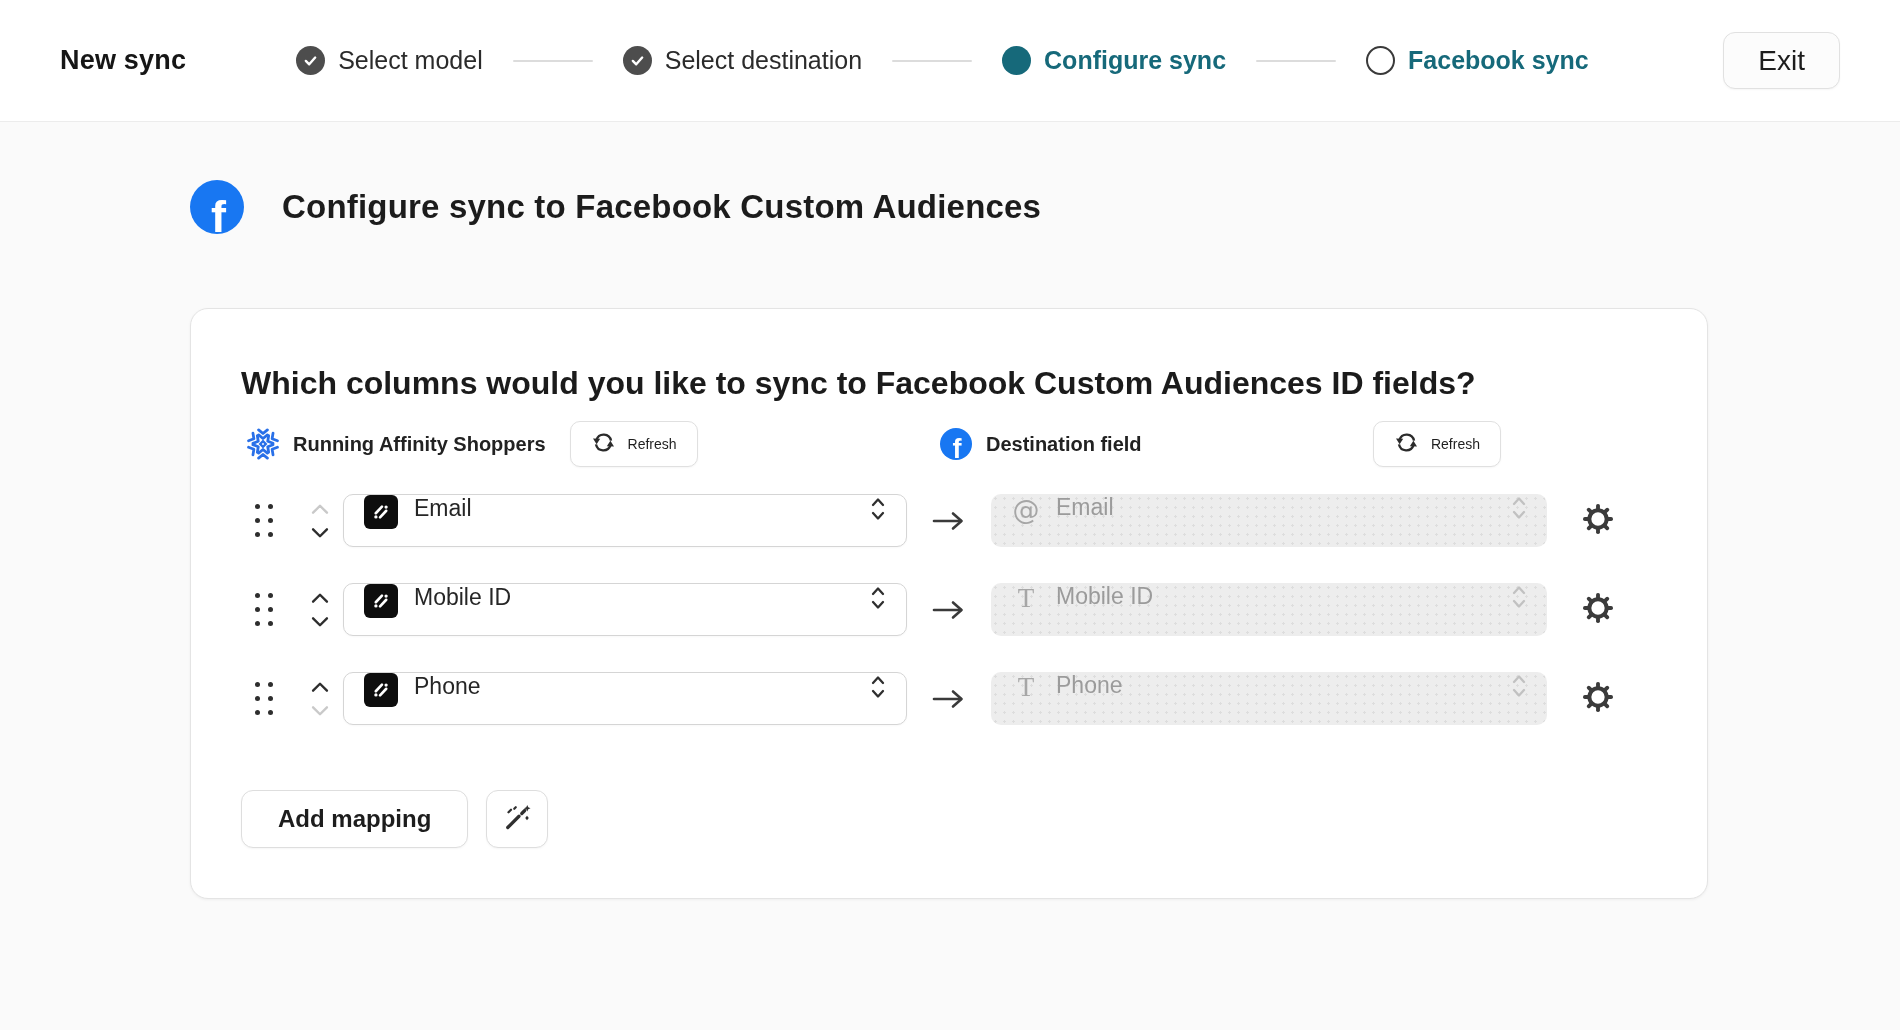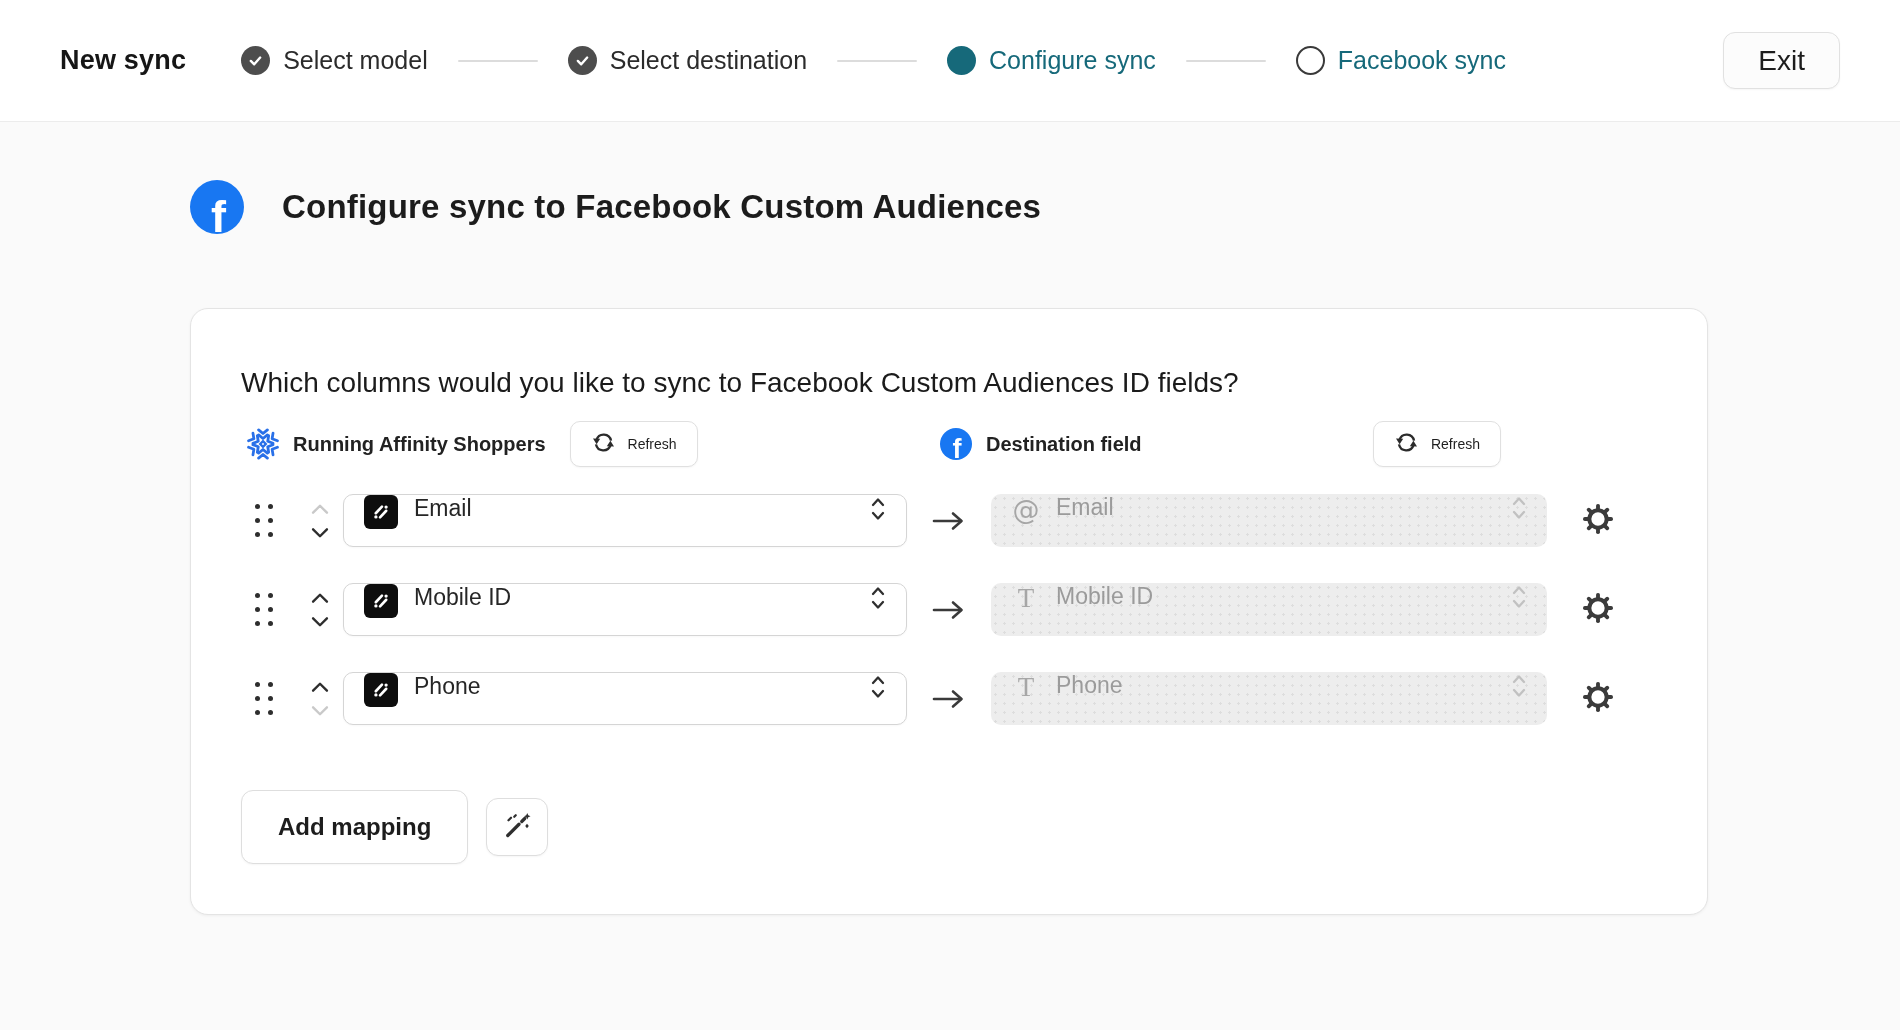--- a/index.html
+++ b/index.html
@@ -8,26 +8,26 @@
     font-family: "Liberation Sans", sans-serif;
     background:#fafafa;
     color:#1f1f1f;
     overflow:hidden;
   }
   
   .topbar {
     height:122px; background:#ffffff; border-bottom:1px solid #ececec;
     display:flex; align-items:center; padding:0 60px;
   }
-  .wizard-title { font-size:27px; font-weight:700; color:#161616; margin-right:55px; letter-spacing:.2px; }
+  .wizard-title { font-size:27px; font-weight:700; color:#161616; margin-right:110px; letter-spacing:.2px; }
   .stepper { display:flex; align-items:center; }
   .step { display:flex; align-items:center; gap:13px; cursor:pointer; }
   .step-label { font-size:25px; font-weight:500; }
   .step.complete .step-label { color:#2b2b2b; }
-  .step.active .step-label, .step.upcoming .step-label { color:#16697a; }
+  .step.active .step-label, .step.upcoming .step-label { color:#16697a;font-weight:bold; }
   .step-icon { width:29px; height:29px; border-radius:50%; flex:0 0 auto;
     display:flex; align-items:center; justify-content:center; }
   .step.complete .step-icon { background:#4d4d4d; }
   .step.active .step-icon { background:#16697a; }
   .step.upcoming .step-icon { background:#ffffff; border:2px solid #3a3a3a; }
   .connector { width:80px; height:2px; background:#dcdcdc; margin:0 30px; border-radius:1px; }
   .exit-btn {
     margin-left:auto; height:57px; padding:0 34px; background:#fcfcfc;
     border:1px solid #e1e1e1; border-radius:12px; font-size:28px; font-weight:500;
     color:#1d1d1d; font-family:inherit; cursor:pointer; box-shadow:0 1px 2px rgba(0,0,0,.04);
@@ -42,21 +42,21 @@
   .fb-badge.lg span { font-size:45px; margin-top:11px; margin-left:3px; }
   .fb-badge.sm { width:32px; height:32px; }
   .fb-badge.sm span { font-size:27px; margin-top:6px; margin-left:2px; }
   .page-title { font-size:33px; font-weight:600; color:#1c1c1c; letter-spacing:.2px; }
   
   .card {
     margin-top:74px; width:1518px; background:#fff; border:1px solid #e4e4e4;
     border-radius:18px; box-shadow:0 1px 3px rgba(0,0,0,.05);
     padding:57px 50px 50px 50px;
   }
-  .card-heading { font-size:28px; font-weight:400; color:#1b1b1b; line-height:34px; margin-bottom:21px; }
+  .card-heading { font-size:32px; font-weight:700; color:#1b1b1b; line-height:34px; margin-bottom:21px; }
   .card-sub { font-size:24px; color:#303030; line-height:30px; margin-bottom:56px; }
   
   .mapper-header { display:flex; align-items:center; margin:0 0 27px 6px; height:46px; }
   .hdr-left { display:flex; align-items:center; width:650px; }
   .hdr-right { display:flex; align-items:center; flex:1; margin-left:43px; }
   .hdr-icon { width:32px; height:32px; flex:0 0 auto; margin-right:14px; }
   .hdr-name { font-size:20px; font-weight:700; color:#222; white-space:nowrap; }
   .refresh-btn {
     display:flex; align-items:center; gap:12px; height:46px; padding:0 20px;
     background:#fff; border:1px solid #e0e0e0; border-radius:10px;
@@ -89,21 +89,21 @@
     background-size:9px 9px; }
   .dst-type { width:30px; display:flex; justify-content:center; flex:0 0 auto; }
   .glyph-at { font-size:27px; color:#a6a6a6; font-family:"DejaVu Sans",sans-serif; }
   .glyph-t { font-size:27px; color:#a6a6a6; font-family:"Liberation Serif","DejaVu Serif",serif; }
   .dst-select .sel-text { margin-left:15px; font-size:23px; color:#9b9b9b; }
   .gear-btn { margin-left:34px; width:34px; height:34px; background:none; border:none;
     cursor:pointer; display:flex; align-items:center; justify-content:center; }
   
   .card-footer { display:flex; align-items:center; gap:18px; margin-top:65px; }
   .add-mapping-btn {
-    height:74px; padding:0 36px; background:#fff; border:1px solid #dedede; border-radius:12px;
+    height:58px; padding:0 36px; background:#fff; border:1px solid #dedede; border-radius:12px;
     font-size:24px; font-weight:600; color:#1d1d1d; font-family:inherit; cursor:pointer;
     box-shadow:0 1px 2px rgba(0,0,0,.04);
   }
   .wand-btn { width:62px; height:58px; background:#fff; border:1px solid #dedede;
     border-radius:12px; cursor:pointer; display:flex; align-items:center; justify-content:center;
     box-shadow:0 1px 2px rgba(0,0,0,.04); }
 </style>
 </head>
 <body>
 

